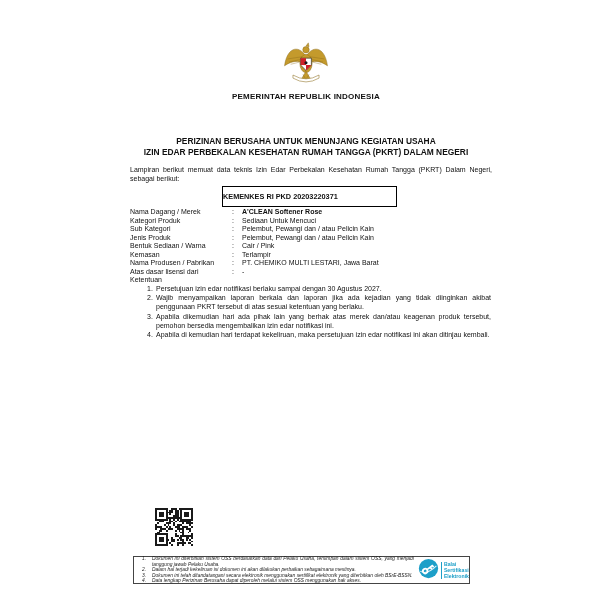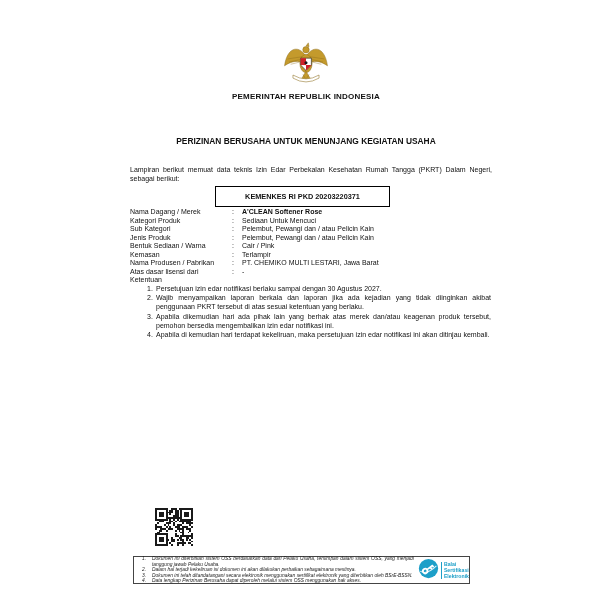--- a/index.html
+++ b/index.html
@@ -9,22 +9,22 @@
   }
   .abs{position:absolute;}
   
   .garuda{left:283px;top:40px;width:46px;height:44px;}
   
   .gov-title{left:0;right:0;top:92px;text-align:center;font-size:8px;font-weight:bold;letter-spacing:.2px;}
   .title-block{left:0;right:0;top:112px;text-align:center;font-size:8.4px;font-weight:bold;line-height:10.6px;margin-top:24px;}
   
   .intro{left:130px;top:159px;width:362px;font-size:7px;line-height:8.8px;text-align:justify;}
   
-  .cert-box{left:215px;top:186px;width:173px;height:19px;border:1.2px solid #000;
-    display:flex;align-items:center;justify-content:center;font-size:7.3px;font-weight:bold;}
+  .cert-box{left:222px;top:186px;width:173px;height:19px;border:1.2px solid #000;
+    display:flex;align-items:center;justify-content:flex-start;font-size:7.3px;font-weight:bold;}
   
   .fields{left:130px;top:208px;width:362px;font-size:7px;}
   .frow{display:grid;grid-template-columns:102px 10px 1fr;line-height:8.55px;}
   .fvalue.bold{font-weight:bold;}
   .ketentuan-label{left:130px;top:276px;font-size:7px;}
   
   .klist{left:130px;top:284px;width:361px;margin:0;padding:0;list-style:none;
     font-size:7px;line-height:9.2px;}
   .klist li{position:relative;padding-left:26px;text-align:justify;}
   .klist .num{position:absolute;left:17px;}
@@ -67,20 +67,21 @@
       <path d="M30 32 h7 v0.01 l-7 7 Z" fill="#cd2026"></path>
       <circle cx="30" cy="29" r="2" fill="#1a1a1a"></circle>
 
       <path d="M13 45 Q30 55 47 45 L47 49 Q30 59 13 49 Z" fill="#fff" stroke="#8a6a1a" stroke-width="0.7"></path>
     </svg>
   </div>
 
   <div class="abs gov-title">PEMERINTAH REPUBLIK INDONESIA</div>
   <div class="abs title-block">
     <div>PERIZINAN BERUSAHA UNTUK MENUNJANG KEGIATAN USAHA</div>
+    <div>IZIN EDAR PERBEKALAN KESEHATAN RUMAH TANGGA (PKRT) DALAM NEGERI</div>
   </div>
 
   <p class="abs intro">Lampiran berikut memuat data teknis Izin Edar Perbekalan Kesehatan Rumah Tangga (PKRT) Dalam Negeri, sebagai berikut:</p>
 
   <div class="abs cert-box">
     <span>KEMENKES RI PKD 20203220371</span>
   </div>
 
   <div class="abs fields">
     <div class="frow">

